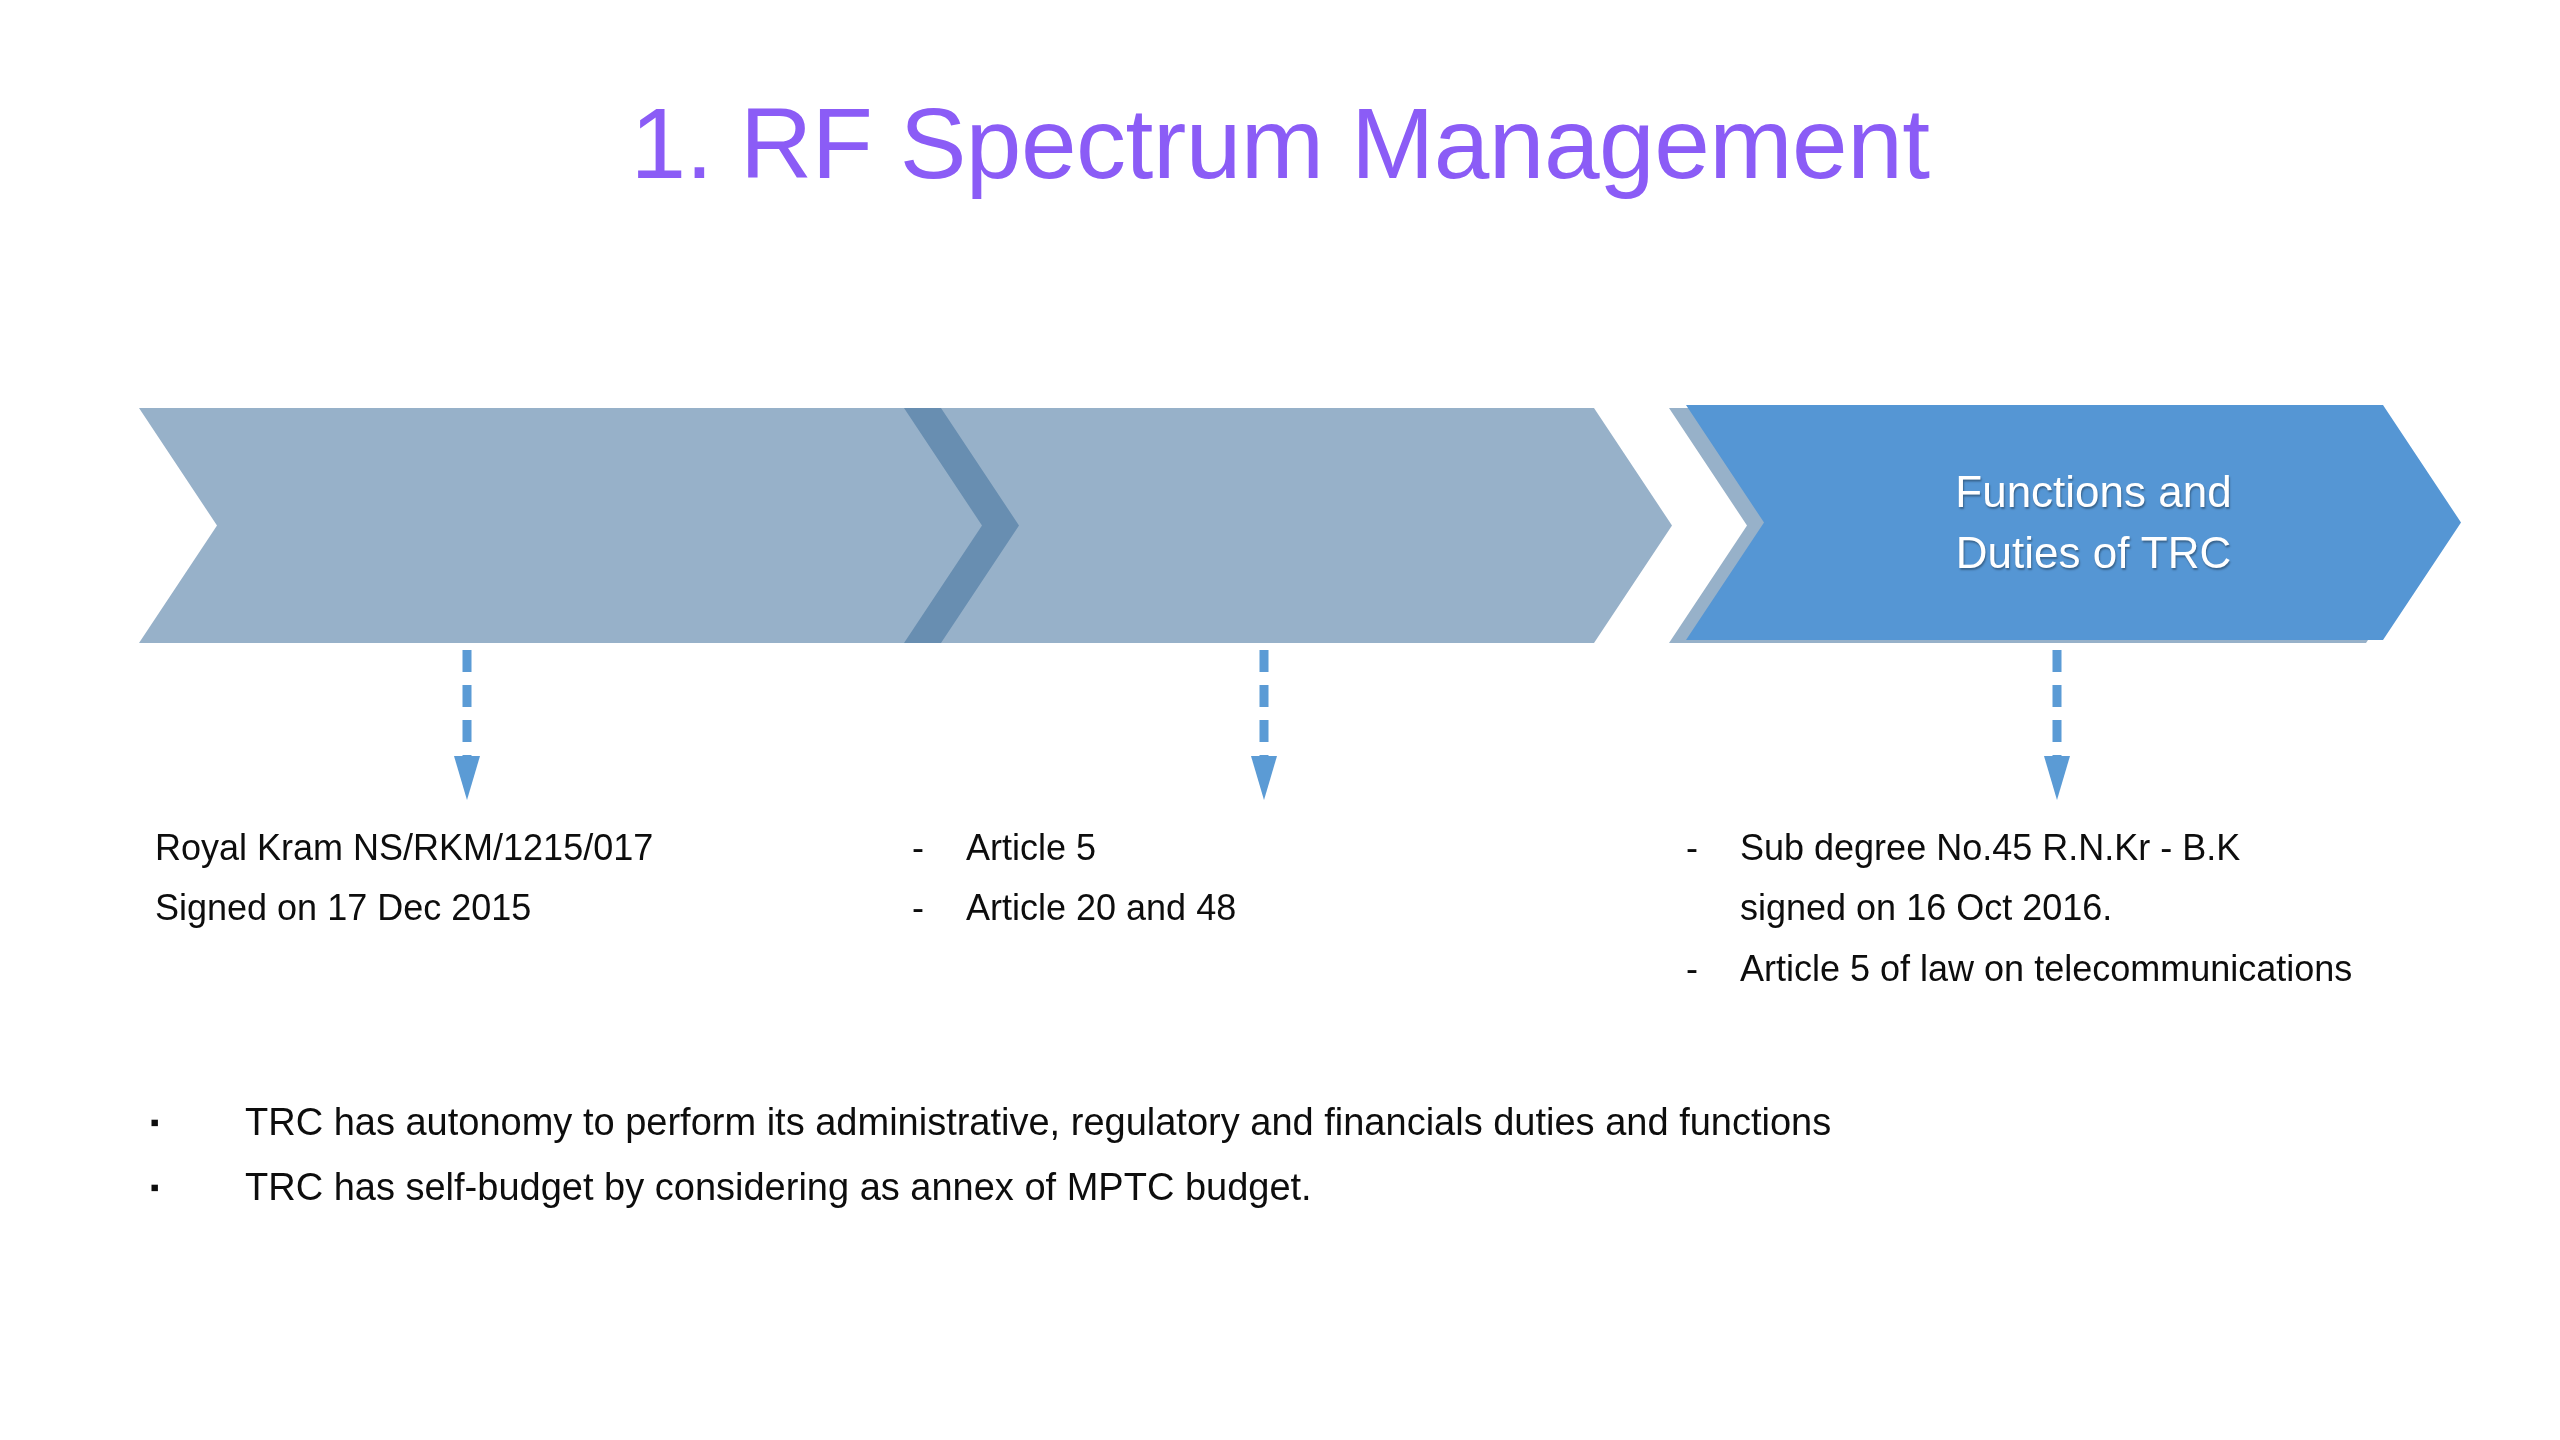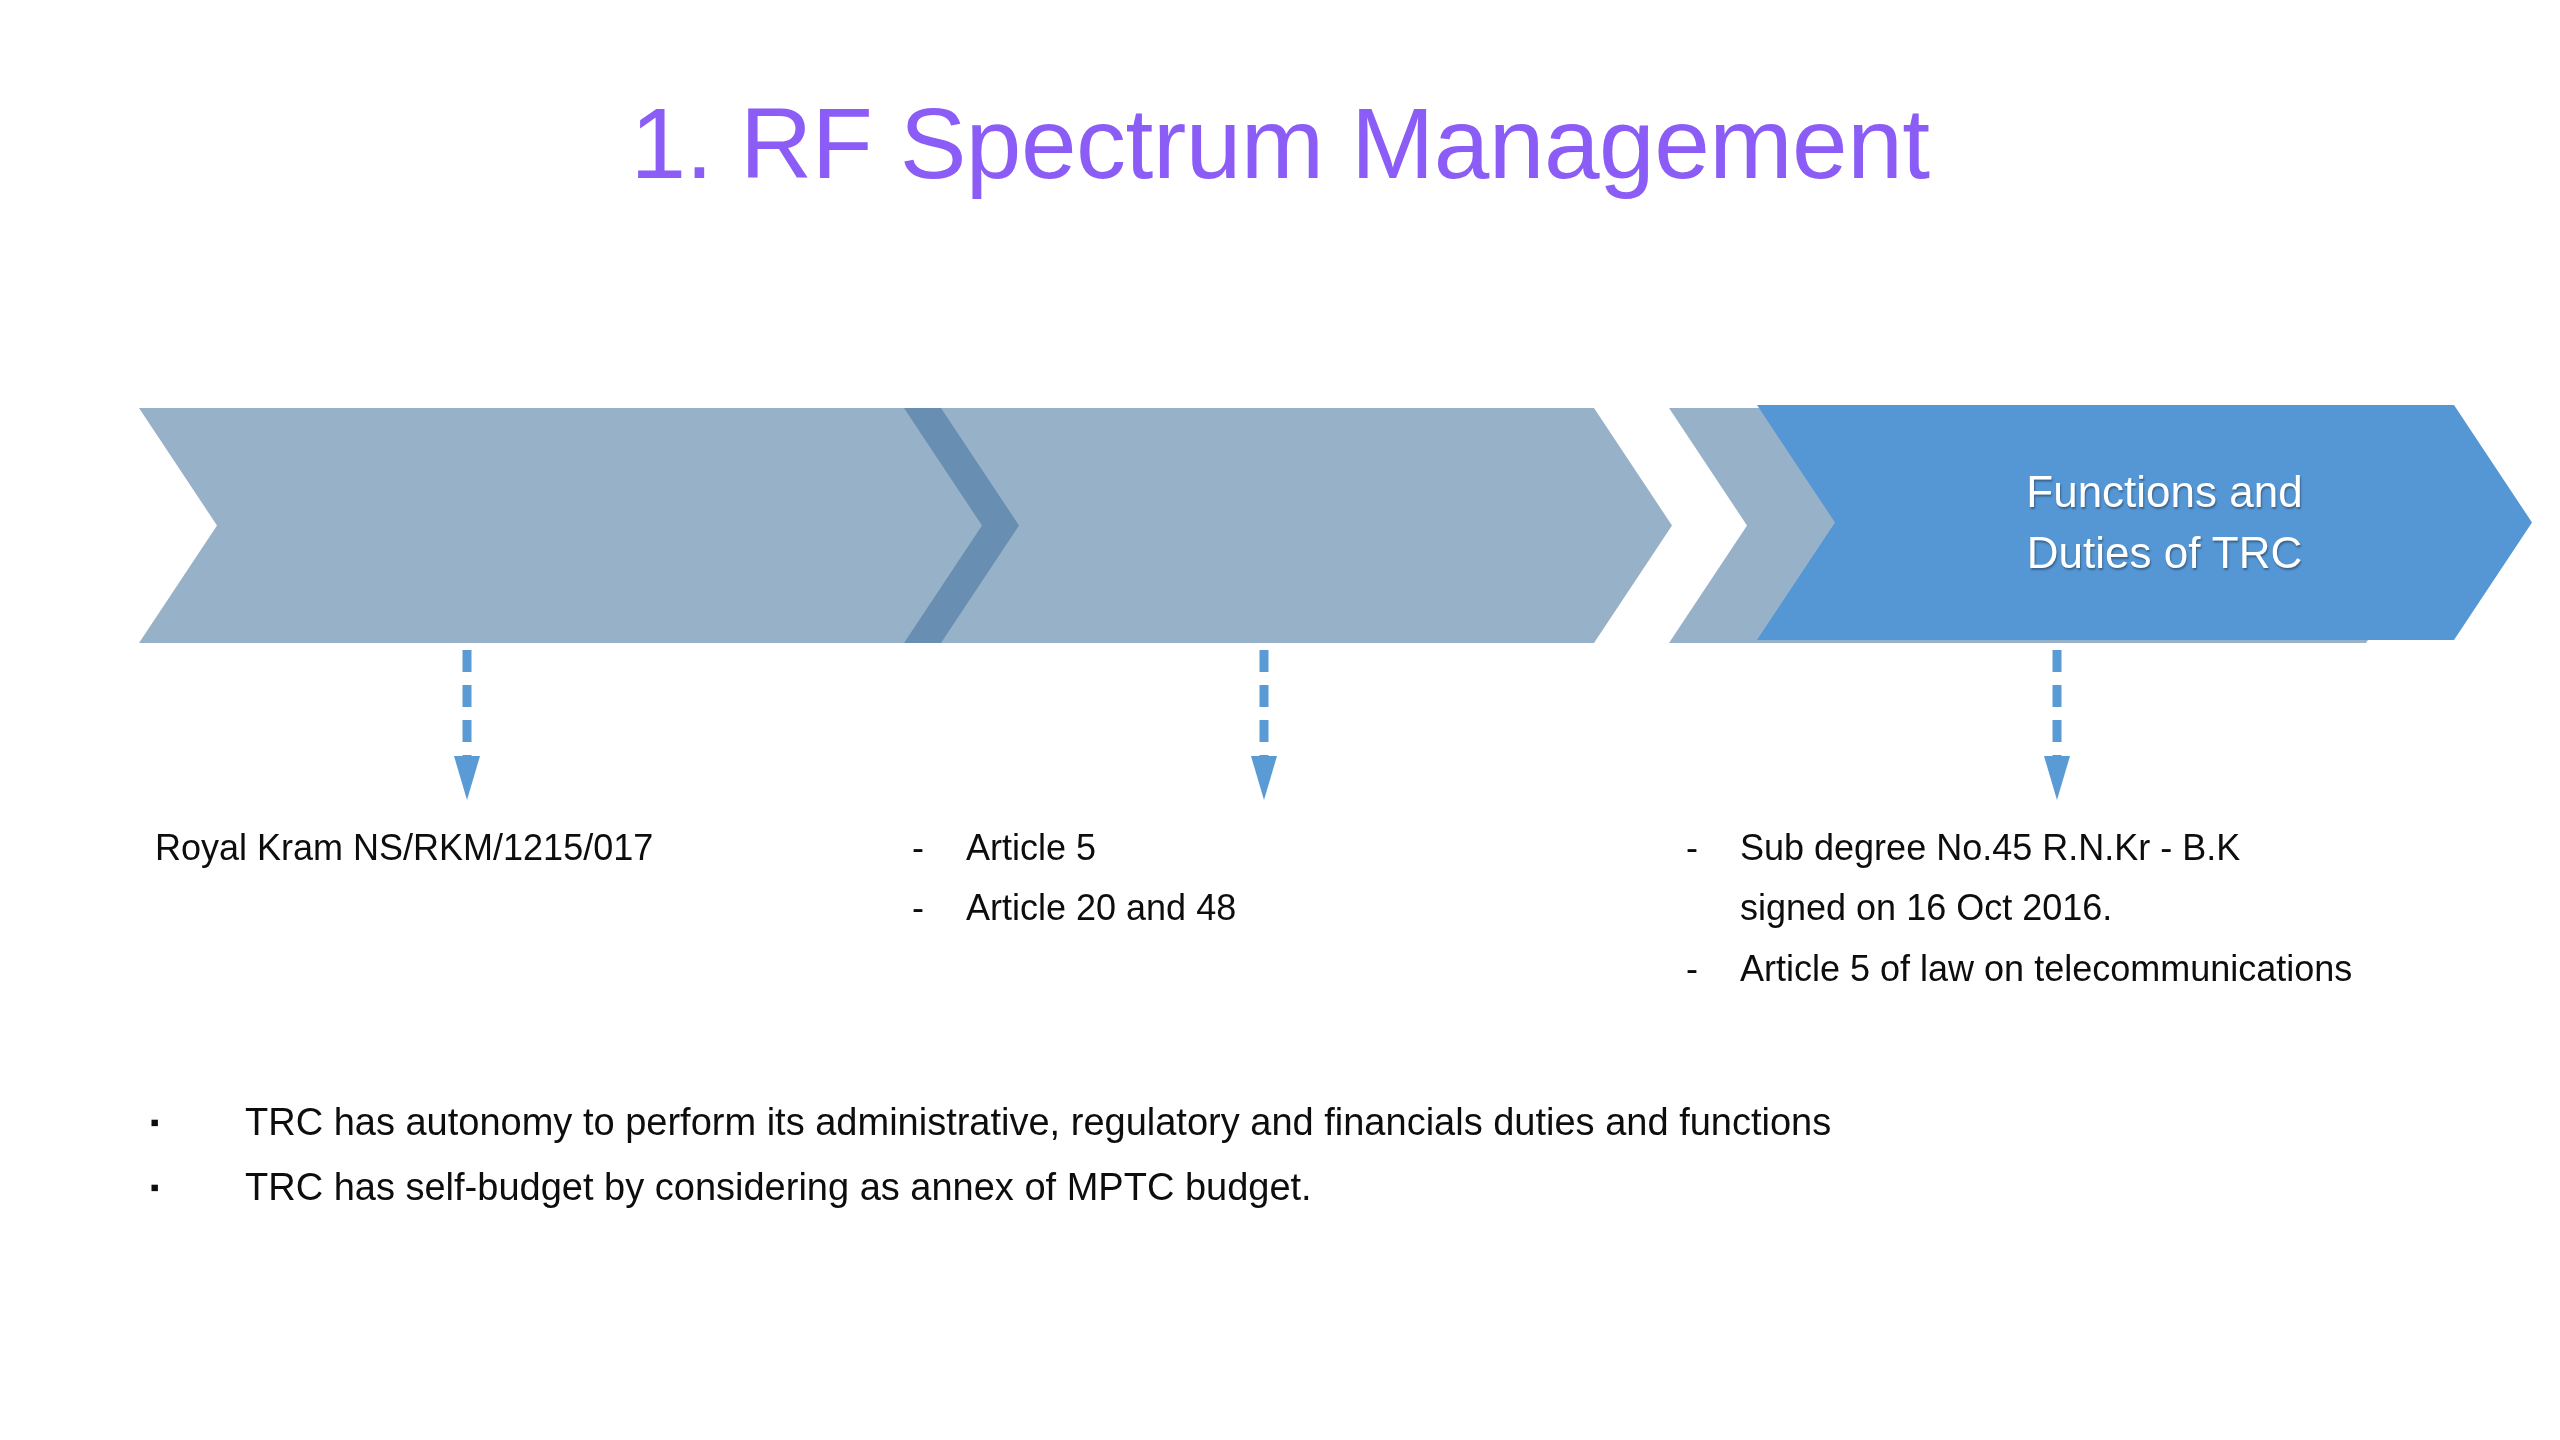--- a/index.html
+++ b/index.html
@@ -70,21 +70,21 @@
     font-weight: 400;
     line-height: 1.38;
     text-shadow: 1px 2px 2px rgba(0,0,0,0.34);
     padding-left: 40px;
     white-space: pre-line;
   }
 
   
   #chevron-1 { left: 135px;  width: 880px; }
   #chevron-2 { left: 900px;  width: 768px; }
-  #chevron-3 { left: 1757px; width: 775px; }
+  #chevron-3 { left: 1686px; width: 775px; }
   #chevron-1-shadow { left: 139px; width: 880px; }
   #chevron-2-shadow { left: 904px; width: 768px; }
   #chevron-3-shadow { left: 1669px; width: 775px; }
 
   
   .arrow {
     position: absolute;
     top: 650px;
     width: 30px;
     height: 150px;
@@ -177,20 +177,21 @@
   <polygon points="15,150 2,106 28,106" fill="#5B9BD5"></polygon>
 </svg>
 
 <svg class="arrow" id="arrow-3" viewBox="0 0 30 150">
   <line x1="15" y1="0" x2="15" y2="110" stroke="#5B9BD5" stroke-width="9" stroke-dasharray="22 13"></line>
   <polygon points="15,150 2,106 28,106" fill="#5B9BD5"></polygon>
 </svg>
 
 <div class="col-block" id="col-1">
   <span class="plain-line">Royal Kram NS/RKM/1215/017</span>
+  <span class="plain-line">Signed on 17 Dec 2015</span>
 </div>
 
 <div class="col-block" id="col-2">
   <div class="dash-item">
     <span class="dash-mark">-</span>
     <span class="dash-text">Article 5</span>
   </div>
   <div class="dash-item">
     <span class="dash-mark">-</span>
     <span class="dash-text">Article 20 and 48</span>

